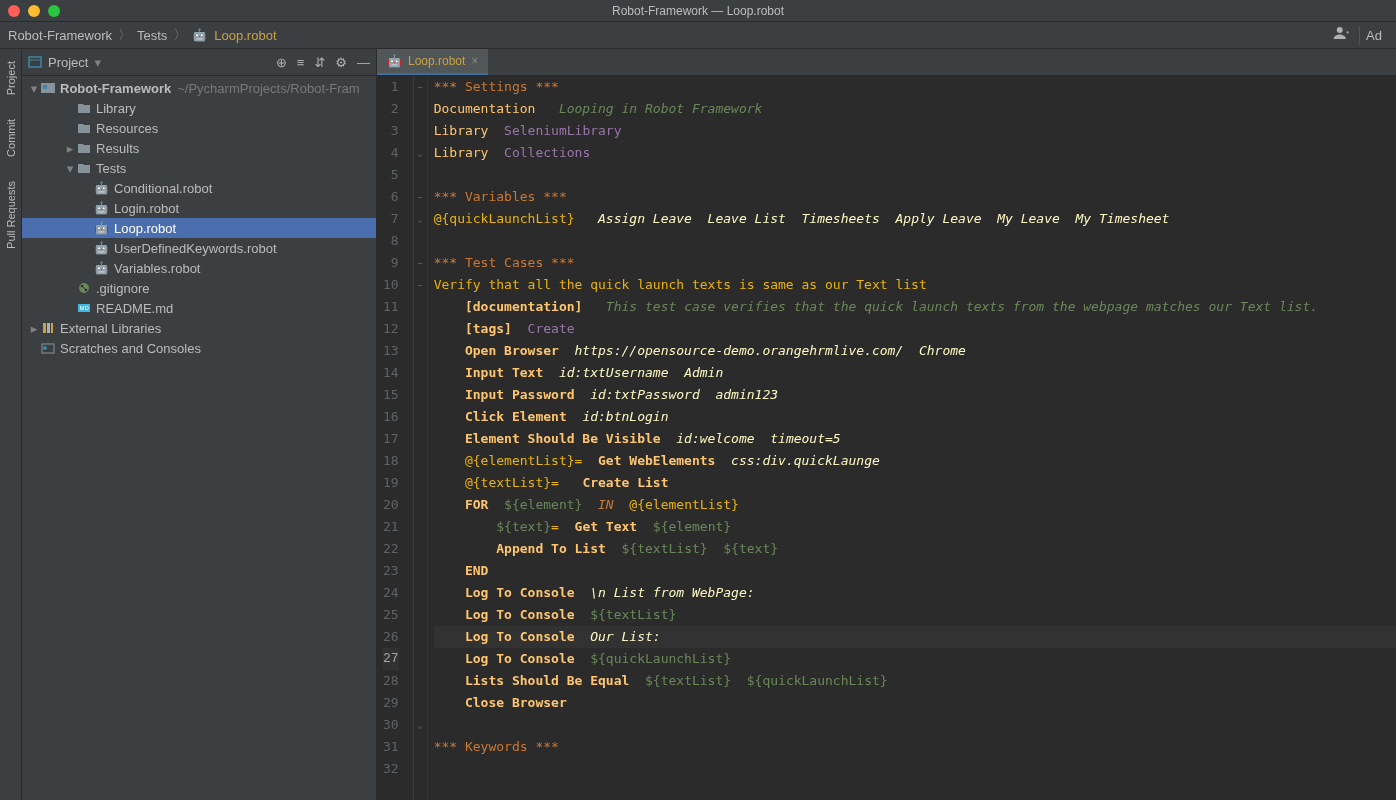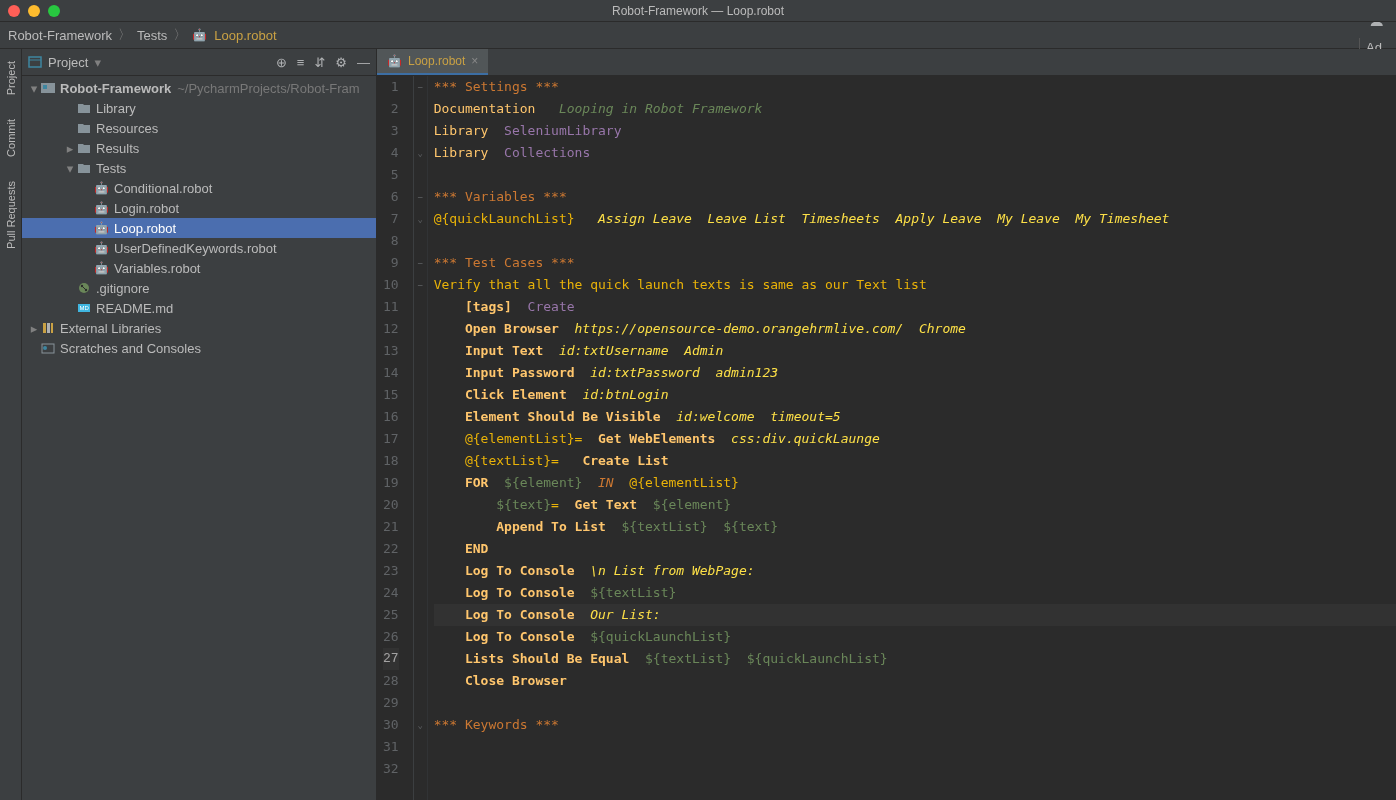--- a/index.html
+++ b/index.html
@@ -45,21 +45,21 @@
   display: flex;
   align-items: center;
   padding: 0 8px;
   border-bottom: 1px solid #2b2b2b;
   justify-content: space-between;
 }
 .breadcrumb { display: flex; align-items: center; gap: 4px; color: #bbbbbb; }
 .breadcrumb .sep { color: #808080; margin: 0 2px; }
 .breadcrumb .active { color: #c9a144; }
 .breadcrumb .file-icon { display: inline-flex; margin-right: 3px; }
-.top-right-actions { display: flex; align-items: flex-end; gap: 8px; flex-direction: column; }
+.top-right-actions { display: flex; align-items: flex-start; gap: 8px; }
 .account-icon { color: #bbbbbb; cursor: pointer; }
 .add-btn { color: #bbbbbb; padding: 2px 6px; border-left: 1px solid #555; }
 
 
 .main { flex: 1; display: flex; overflow: hidden; }
 
 
 .left-strip {
   width: 22px;
   background: #3c3f41;
@@ -161,21 +161,21 @@
 .code { flex: 1; padding-left: 6px; }
 .code .line { height: 22px; white-space: pre; }
 .code .line.current { background: #323232; }
 
 
 .s-hdr { color: #cc7832; }
 .s-key { color: #ffc66d; }
 .s-key-b { color: #ffc66d; font-weight: bold; }
 .s-str { color: #6a8759; font-style: italic; }
 .s-id { color: #9876aa; }
-.s-arg { color: #fde047; font-style: italic; }
+.s-arg { color: #fef9c3; font-style: italic; }
 .s-var { color: #6a8759; }
 .s-plain { color: #eab308; }
 .s-op { color: #cc7832; font-style: italic; }
 
 .folder-svg { fill: #87939a; }
 .module-svg { fill: #3e86a0; }
 .lib-svg { fill: #c9a144; }
 .scratch-svg { fill: #3e86a0; }
 </style>
 </head>
@@ -461,20 +461,21 @@
           <div class="line"><span class="s-hdr">*** Settings ***</span></div>
           <div class="line"><span class="s-key">Documentation</span><span>   </span><span class="s-str">Looping in Robot Framework</span></div>
           <div class="line"><span class="s-key">Library</span><span>  </span><span class="s-id">SeleniumLibrary</span></div>
           <div class="line"><span class="s-key">Library</span><span>  </span><span class="s-id">Collections</span></div>
           <div class="line"></div>
           <div class="line"><span class="s-hdr">*** Variables ***</span></div>
           <div class="line"><span class="s-plain">@{quickLaunchList}</span><span>   </span><span class="s-arg">Assign Leave</span><span>  </span><span class="s-arg">Leave List</span><span>  </span><span class="s-arg">Timesheets</span><span>  </span><span class="s-arg">Apply Leave</span><span>  </span><span class="s-arg">My Leave</span><span>  </span><span class="s-arg">My Timesheet</span></div>
           <div class="line"></div>
           <div class="line"><span class="s-hdr">*** Test Cases ***</span></div>
           <div class="line"><span class="s-plain">Verify that all the quick launch texts is same as our Text list</span></div>
+          <div class="line"><span>    </span><span class="s-key-b">[documentation]</span><span>   </span><span class="s-str">This test case verifies that the quick launch texts from the webpage matches our Text list.</span></div>
           <div class="line"><span>    </span><span class="s-key-b">[tags]</span><span>  </span><span class="s-id">Create</span></div>
           <div class="line"><span>    </span><span class="s-key-b">Open Browser</span><span>  </span><span class="s-arg">https://opensource-demo.orangehrmlive.com/</span><span>  </span><span class="s-arg">Chrome</span></div>
           <div class="line"><span>    </span><span class="s-key-b">Input Text</span><span>  </span><span class="s-arg">id:txtUsername</span><span>  </span><span class="s-arg">Admin</span></div>
           <div class="line"><span>    </span><span class="s-key-b">Input Password</span><span>  </span><span class="s-arg">id:txtPassword</span><span>  </span><span class="s-arg">admin123</span></div>
           <div class="line"><span>    </span><span class="s-key-b">Click Element</span><span>  </span><span class="s-arg">id:btnLogin</span></div>
           <div class="line"><span>    </span><span class="s-key-b">Element Should Be Visible</span><span>  </span><span class="s-arg">id:welcome</span><span>  </span><span class="s-arg">timeout=5</span></div>
           <div class="line"><span>    </span><span class="s-plain">@{elementList}</span><span class="s-plain">=  </span><span class="s-key-b">Get WebElements</span><span>  </span><span class="s-arg">css:div.quickLaunge</span></div>
           <div class="line"><span>    </span><span class="s-plain">@{textList}</span><span class="s-plain">=   </span><span class="s-key-b">Create List</span></div>
           <div class="line"><span>    </span><span class="s-key-b">FOR</span><span>  </span><span class="s-var">${element}</span><span>  </span><span class="s-op">IN</span><span>  </span><span class="s-plain">@{elementList}</span></div>
           <div class="line"><span>        </span><span class="s-var">${text}</span><span class="s-plain">=  </span><span class="s-key-b">Get Text</span><span>  </span><span class="s-var">${element}</span></div>

